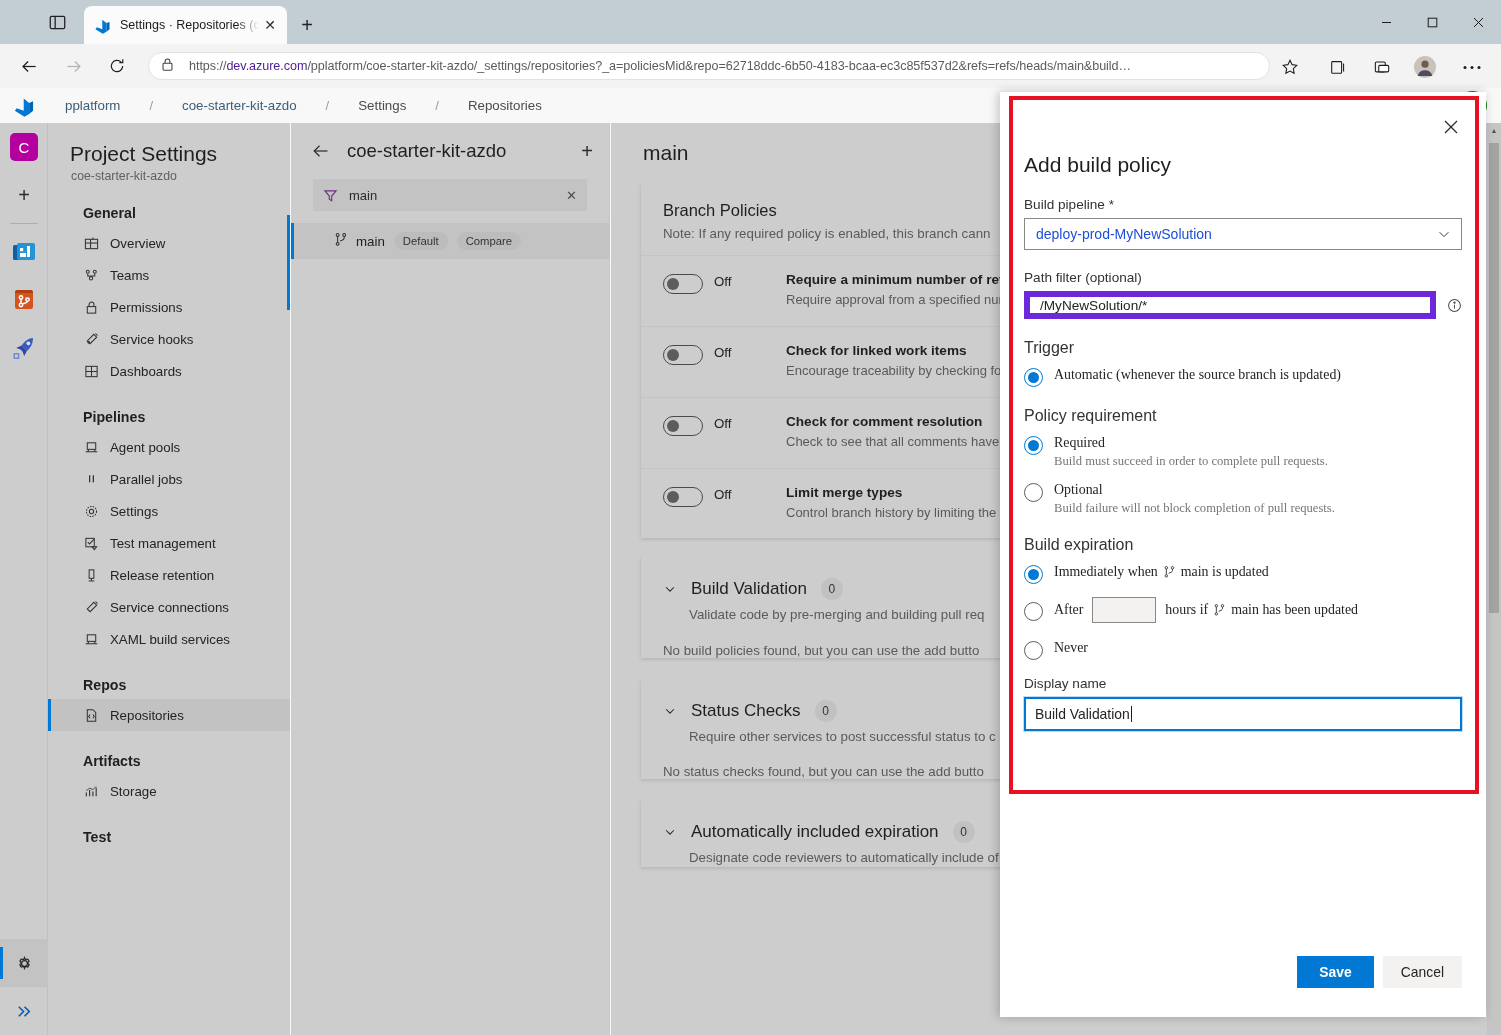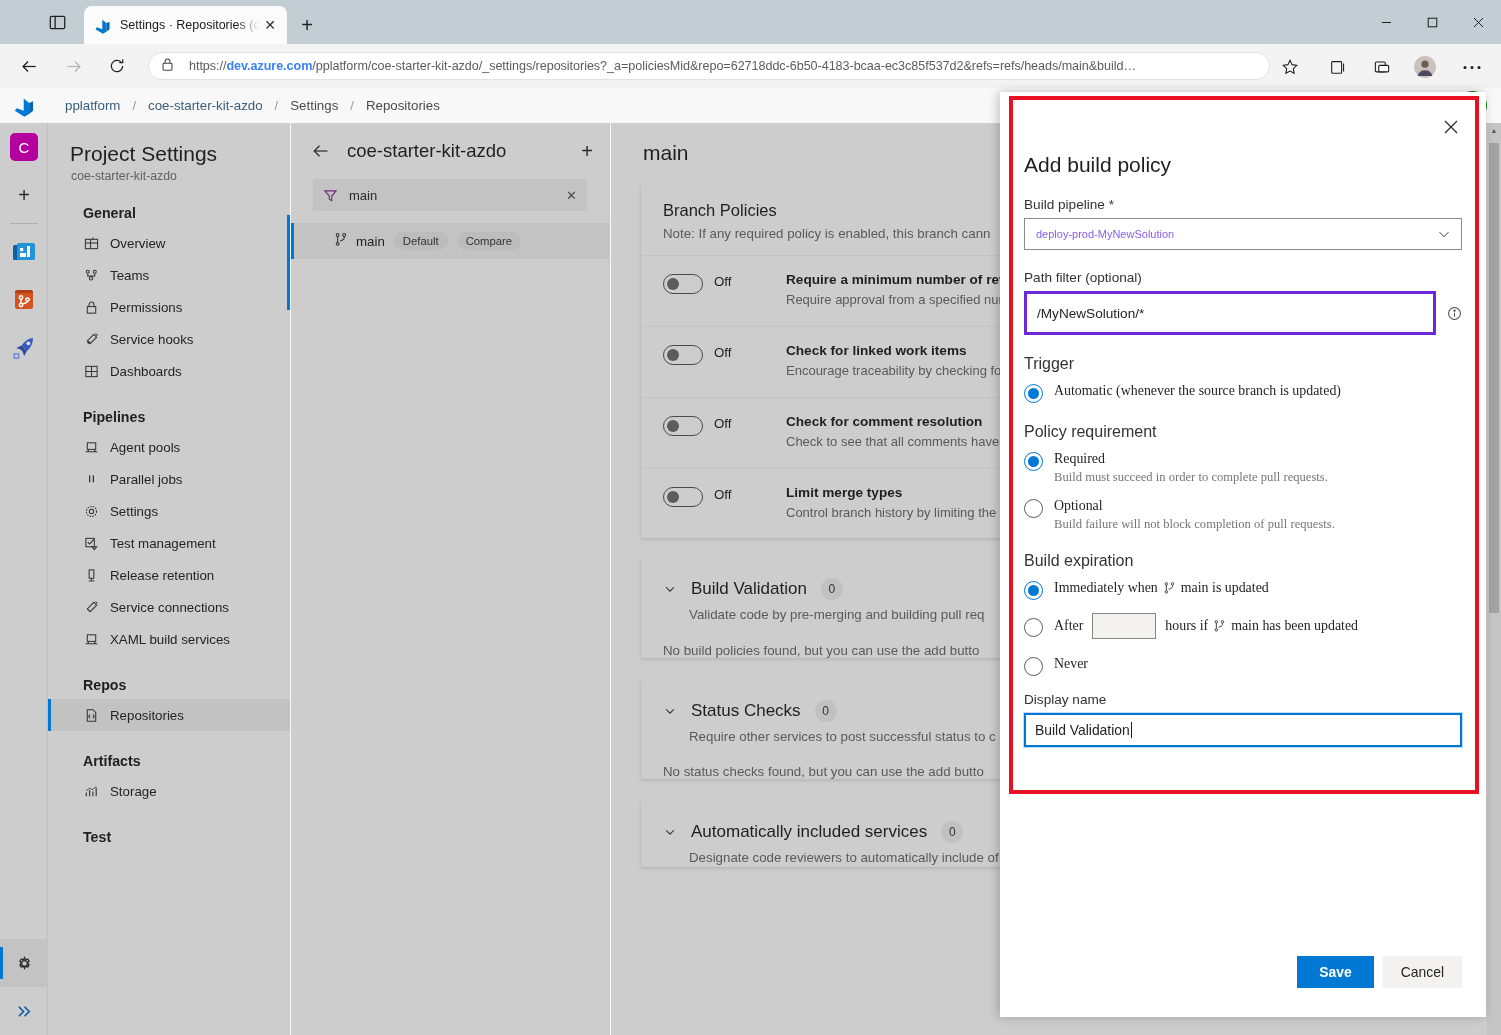--- a/index.html
+++ b/index.html
@@ -62,37 +62,37 @@
   .omnibox {
     position: absolute; left: 148px; top: 8px; width: 1122px; height: 28px;
     background: #ffffff; border-radius: 14px; display: flex; align-items: center;
     padding: 0 10px 0 12px; border: 1px solid #e2e2e2;
   }
   .lock-icon { width: 16px; flex: 0 0 16px; margin-right: 12px; color: #444; }
   .url-text {
     font-size: 12.6px; color: #5c5c5c; white-space: nowrap;
     overflow: hidden; flex: 1 1 auto; letter-spacing: -0.05px;
   }
-  .url-text b { color: #3b82f6; font-weight: 700; }
+  .url-text b { color: #4c1d95; font-weight: 400; }
   .tb-icon {
     position: absolute; top: 9px; width: 28px; height: 28px;
     display: flex; align-items: center; justify-content: center; color: #1d1d1d;
   }
 
   
   .page {
     position: absolute; top: 88px; left: 0; width: 1501px; height: 947px;
     background: #f8f8f8; overflow: hidden;
   }
   .ado-header {
     position: absolute; top: 0; left: 0; width: 1501px; height: 35px;
     background: #f8f8f8; display: flex; align-items: center;
   }
   .ado-logo { margin-left: 13px; width: 22px; height: 22px; }
-  .crumbs { display: flex; align-items: center; margin-left: 26px; }
+  .crumbs { display: flex; align-items: center; margin-left: 26px; gap: 17px; }
   .crumb { font-size: 13.3px; color: #3b5e79; padding: 0 4px; }
   .crumb.plain { color: #4c4c4c; }
   .crumb-sep { font-size: 13px; color: #9b9b9b; margin: 0 8px; }
   .hdr-search {
     position: absolute; left: 1040px; top: 4px; width: 200px; height: 27px;
     border: 1px solid #b9b9b9; background: #f8f8f8; border-radius: 2px;
   }
   .hdr-avatar {
     position: absolute; right: 14px; top: 3px; width: 29px; height: 29px;
     border-radius: 50%; background: #107c10;
@@ -241,25 +241,25 @@
   }
   .dlg-title-row { display: flex; align-items: flex-start; padding: 22px 22px 0 24px; }
   .dlg-title { font-size: 21px; color: #1f1f1f; flex: 1 1 auto; margin-top: 39px; }
   .dlg-close { width: 26px; height: 26px; display: flex; align-items: center; justify-content: center; color: #2b2b2b; }
   .dlg-body { padding: 0 24px; }
   .field-label { font-size: 13.6px; color: #333; margin: 20px 0 6px 0; }
   .select-box {
     height: 32px; border: 1px solid #8a8886; display: flex; align-items: center;
     padding: 0 10px 0 11px; background: #fff;
   }
-  .select-val { font-size: 11px; color: #8b5cf6; flex: 1 1 auto; }
+  .select-val { font-size: 14px; color: #1d4ed8; flex: 1 1 auto; }
   .select-chev { color: #323130; display: flex; }
   .path-row { display: flex; align-items: center; }
   .text-box {
-    height: 44px; border: 3px solid #6d28d9; display: flex; align-items: center;
+    height: 28px; border: 6px solid #6d28d9; display: flex; align-items: center;
     padding: 0 10px; background: #fff; flex: 1 1 auto;
   }
   .text-val { font-size: 13.6px; color: #242424; }
   .info-ico { width: 26px; flex: 0 0 26px; display: flex; justify-content: flex-end; color: #4a4a4a; }
   .group-label { font-size: 16px; color: #333; margin: 20px 0 10px 0; }
   .radio-row { display: flex; align-items: flex-start; margin-bottom: 13px; font-family: Liberation Serif, serif; }
   .radio {
     width: 19px; height: 19px; flex: 0 0 19px; border-radius: 50%;
     border: 1px solid #605e5c; background: #fff; margin-top: 1px; position: relative;
   }
@@ -741,21 +741,21 @@
         <div class="sect-empty">No status checks found, but you can use the add butto</div>
       </div>
 
       <div class="card">
         <div class="sect-head">
           <span class="chev">
             <svg width="14" height="14" viewBox="0 0 16 16" fill="none" stroke="currentColor" stroke-width="1.2">
                 <polyline points="3.5,6 8,10.5 12.5,6"></polyline>
               </svg>
           </span>
-          <span class="sect-title">Automatically included services</span>
+          <span class="sect-title">Automatically included expiration</span>
           <span class="count-badge">0</span>
         </div>
         <div class="sect-desc">Designate code reviewers to automatically include of code.</div>
       </div>
     </div>
 
     <div class="pg-scroll">
       <div class="pg-scroll-arrow">▲</div>
       <div class="pg-scroll-thumb"></div>
     </div>

